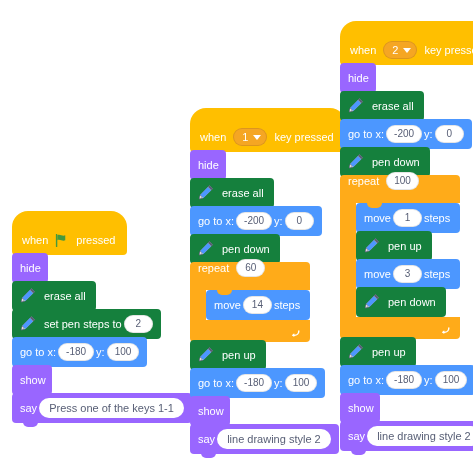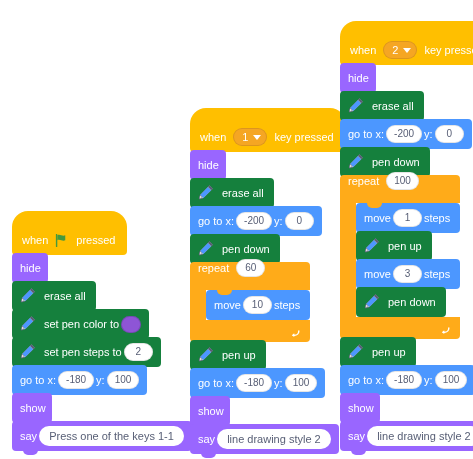--- a/index.html
+++ b/index.html
@@ -216,32 +216,20 @@
         <svg viewBox="0 0 22 22" width="22" height="22">
           <path d="M15.5 3.6 L18.6 6.7 L9.2 16.1 L5.3 17.0 L6.2 13.1 Z" fill="#ffffff" stroke="#575e75" stroke-width="0.7" stroke-linejoin="round"></path>
           <path d="M14.0 5.1 L17.1 8.2 L9.2 16.1 L6.2 13.1 Z" fill="#4c97ff"></path>
           <path d="M5.3 17.0 L6.2 13.1 L8.3 15.2 Z" fill="#ffffff" stroke="#575e75" stroke-width="0.6" stroke-linejoin="round"></path>
           <path d="M15.5 3.6 L18.6 6.7 L17.1 8.2 L14.0 5.1 Z" fill="#575e75"></path>
         </svg>
       </span>
       <span class="lbl">erase all</span>
     </div>
 
-    <div class="blk c-pen" style="padding-left:6px;">
-      <span class="penicon">
-        <svg viewBox="0 0 22 22" width="22" height="22">
-          <path d="M15.5 3.6 L18.6 6.7 L9.2 16.1 L5.3 17.0 L6.2 13.1 Z" fill="#ffffff" stroke="#575e75" stroke-width="0.7" stroke-linejoin="round"></path>
-          <path d="M14.0 5.1 L17.1 8.2 L9.2 16.1 L6.2 13.1 Z" fill="#4c97ff"></path>
-          <path d="M5.3 17.0 L6.2 13.1 L8.3 15.2 Z" fill="#ffffff" stroke="#575e75" stroke-width="0.6" stroke-linejoin="round"></path>
-          <path d="M15.5 3.6 L18.6 6.7 L17.1 8.2 L14.0 5.1 Z" fill="#575e75"></path>
-        </svg>
-      </span>
-      <span class="lbl">set pen color to</span>
-      <span class="colorswatch"></span>
-    </div>
 
     <div class="blk c-pen" style="padding-left:6px;">
       <span class="penicon">
         <svg viewBox="0 0 22 22" width="22" height="22">
           <path d="M15.5 3.6 L18.6 6.7 L9.2 16.1 L5.3 17.0 L6.2 13.1 Z" fill="#ffffff" stroke="#575e75" stroke-width="0.7" stroke-linejoin="round"></path>
           <path d="M14.0 5.1 L17.1 8.2 L9.2 16.1 L6.2 13.1 Z" fill="#4c97ff"></path>
           <path d="M5.3 17.0 L6.2 13.1 L8.3 15.2 Z" fill="#ffffff" stroke="#575e75" stroke-width="0.6" stroke-linejoin="round"></path>
           <path d="M15.5 3.6 L18.6 6.7 L17.1 8.2 L14.0 5.1 Z" fill="#575e75"></path>
         </svg>
       </span>
@@ -317,21 +305,21 @@
     <div class="cblock">
       <div class="c-top c-control">
         <span class="lbl">repeat</span>
         <span class="oval">60</span>
       </div>
       <div class="c-body">
         <div class="c-arm c-control"></div>
         <div class="c-slot">
           <div class="blk c-motion" style="margin-top:0;">
             <span class="lbl">move</span>
-            <span class="oval">10</span>
+            <span class="oval">14</span>
             <span class="lbl">steps</span>
           </div>
         </div>
       </div>
       <div class="c-bottom c-control">
         <span class="loop-arrow">
           <svg viewBox="0 0 24 24" width="13" height="13">
             <path d="M20 9 a8 8 0 0 1 -8 8 h-2" fill="none" stroke="#ffffff" stroke-width="2.6" stroke-linecap="round"></path>
             <path d="M11.5 13.5 L7 17 L11.5 20.5 Z" fill="#ffffff"></path>
           </svg>

